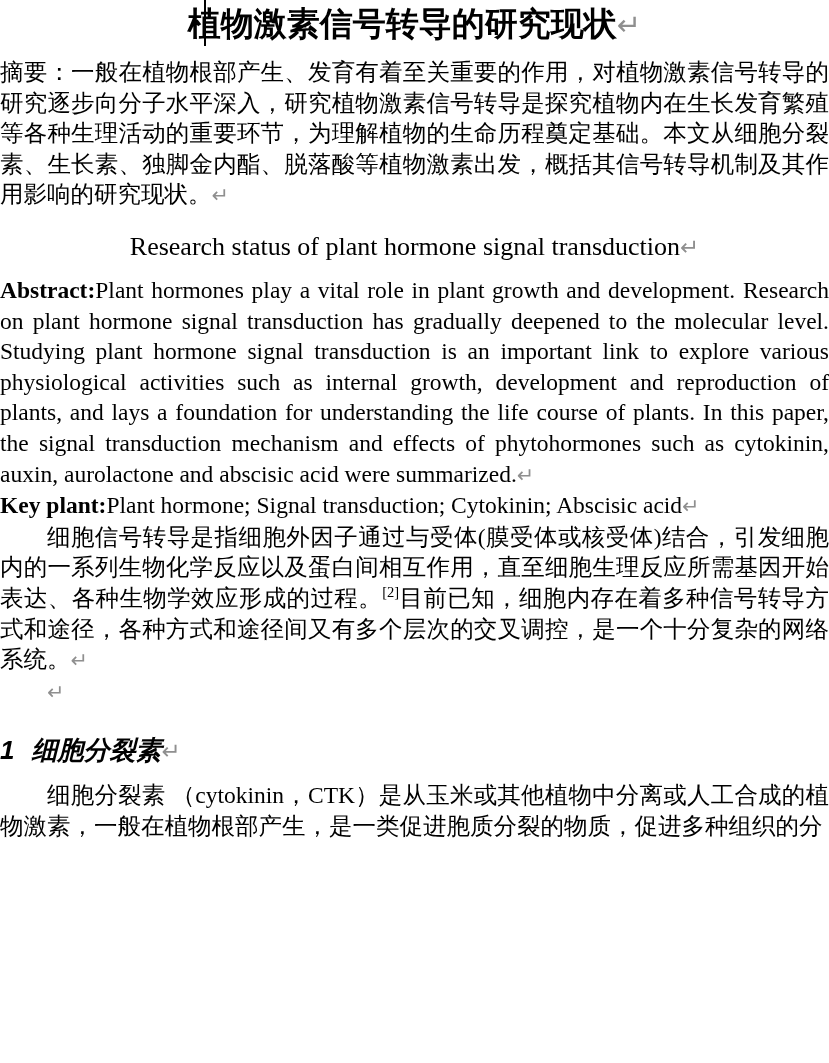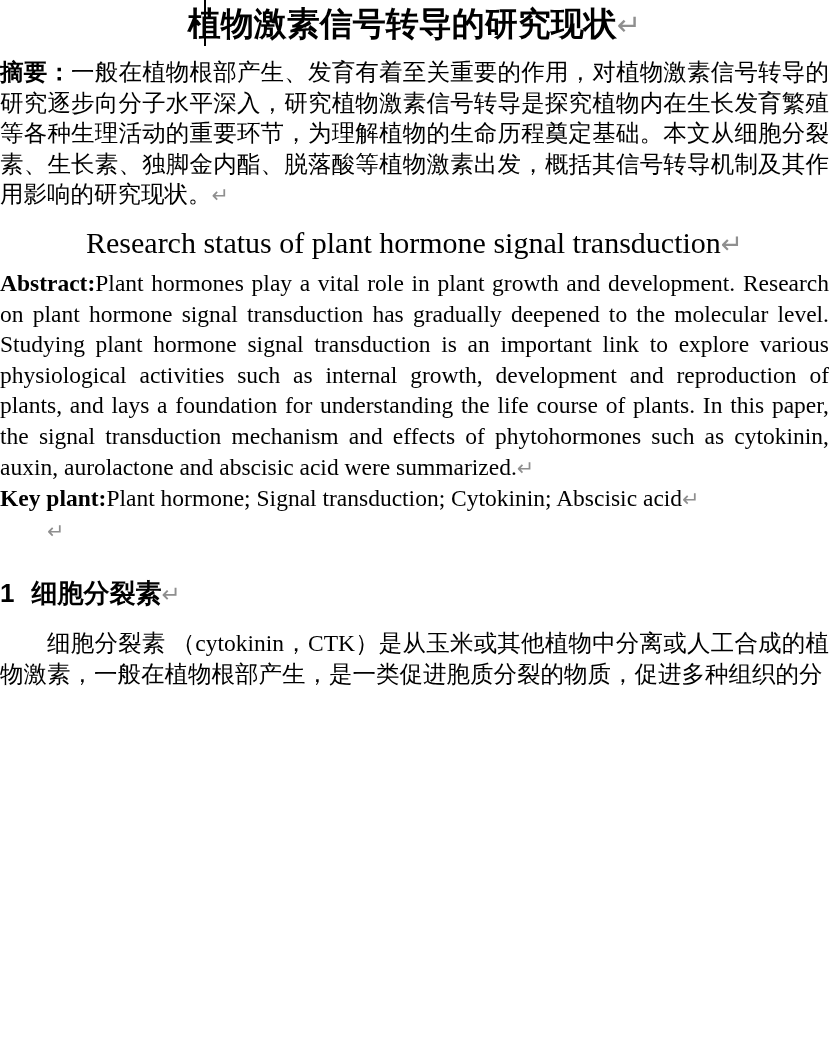--- a/index.html
+++ b/index.html
@@ -30,28 +30,28 @@
     white-space: nowrap;
   }
   .body-text {
     font-size: 23.5px;
     line-height: 30.6px;
   }
   .just { text-align: justify; }
   .indent { text-indent: 47px; }
   .label-cn {
     font-family: "Liberation Sans", "DejaVu Sans", sans-serif;
-    font-weight: bold;
+    font-weight: normal;
   }
   .label-en { font-weight: bold; margin-top: 16px; }
   .abstract-cn { margin-top: 8px; }
   .title-en {
     font-weight: normal;
-    font-size: 30px;
-    line-height: 36px;
+    font-size: 26px;
+    line-height: 44px;
     text-align: center;
     margin-top: 14px;
     white-space: nowrap;
   }
   .abstract-en { margin-top: 6px; }
   .pilcrow {
     color: #8f8f8f;
     font-family: "DejaVu Sans", sans-serif;
     font-size: 0.88em;
     font-weight: normal;
@@ -59,23 +59,24 @@
   .empty-para .pilcrow { margin-left: 0; }
   sup.ref {
     font-size: 0.62em;
     vertical-align: super;
     line-height: 0;
   }
   .heading1 {
     font-family: "Liberation Sans", "DejaVu Sans", sans-serif;
     font-weight: bold;
     font-size: 26px;
-    line-height: 43px;
+    line-height: 34px;
     margin-top: 26px;
     margin-bottom: 12px;
+    font-style: italic;
   }
   .heading1 .h-num { margin-right: 17px; }
 </style>
 </head>
 <body>
 
 <div class="page">
 
   <div class="caret"></div>
 
@@ -85,20 +86,21 @@
 
 
   <h2 class="title-en"><span>Research status of plant hormone signal transduction</span><span class="pilcrow">↵</span></h2>
 
   <p class="body-text just abstract-en"><span class="label-en">Abstract:</span><span>Plant hormones play a vital role in plant growth and development. Research on plant hormone signal transduction has gradually deepened to the molecular level. Studying plant hormone signal transduction is an important link to explore various physiological activities such as internal growth, development and reproduction of plants, and lays a foundation for understanding the life course of plants. In this paper, the signal transduction mechanism and effects of phytohormones such as cytokinin, auxin, aurolactone and abscisic acid were summarized.</span><span class="pilcrow">↵</span></p>
 
   <p class="body-text"><span class="label-en">Key plant:</span><span>Plant hormone; Signal transduction; Cytokinin; Abscisic acid</span><span class="pilcrow">↵</span></p>
 
 
 
+  <p class="body-text just indent"><span>细胞信号转导是指细胞外因子通过与受体(膜受体或核受体)结合，引发细胞内的一系列生物化学反应以及蛋白间相互作用，直至细胞生理反应所需基因开始表达、各种生物学效应形成的过程。</span><sup class="ref">[2]</sup><span>目前已知，细胞内存在着多种信号转导方式和途径，各种方式和途径间又有多个层次的交叉调控，是一个十分复杂的网络系统。</span><span class="pilcrow">↵</span></p>
 
   <p class="body-text indent empty-para"><span class="pilcrow">↵</span></p>
 
   <h3 class="heading1"><span class="h-num">1</span><span>细胞分裂素</span><span class="pilcrow">↵</span></h3>
 
   <p class="body-text just indent"><span>细胞分裂素 （cytokinin，CTK）是从玉米或其他植物中分离或人工合成的植物激素，一般在植物根部产生，是一类促进胞质分裂的物质，促进多种组织的分</span></p>
 
 </div>
 
 </body></html>

